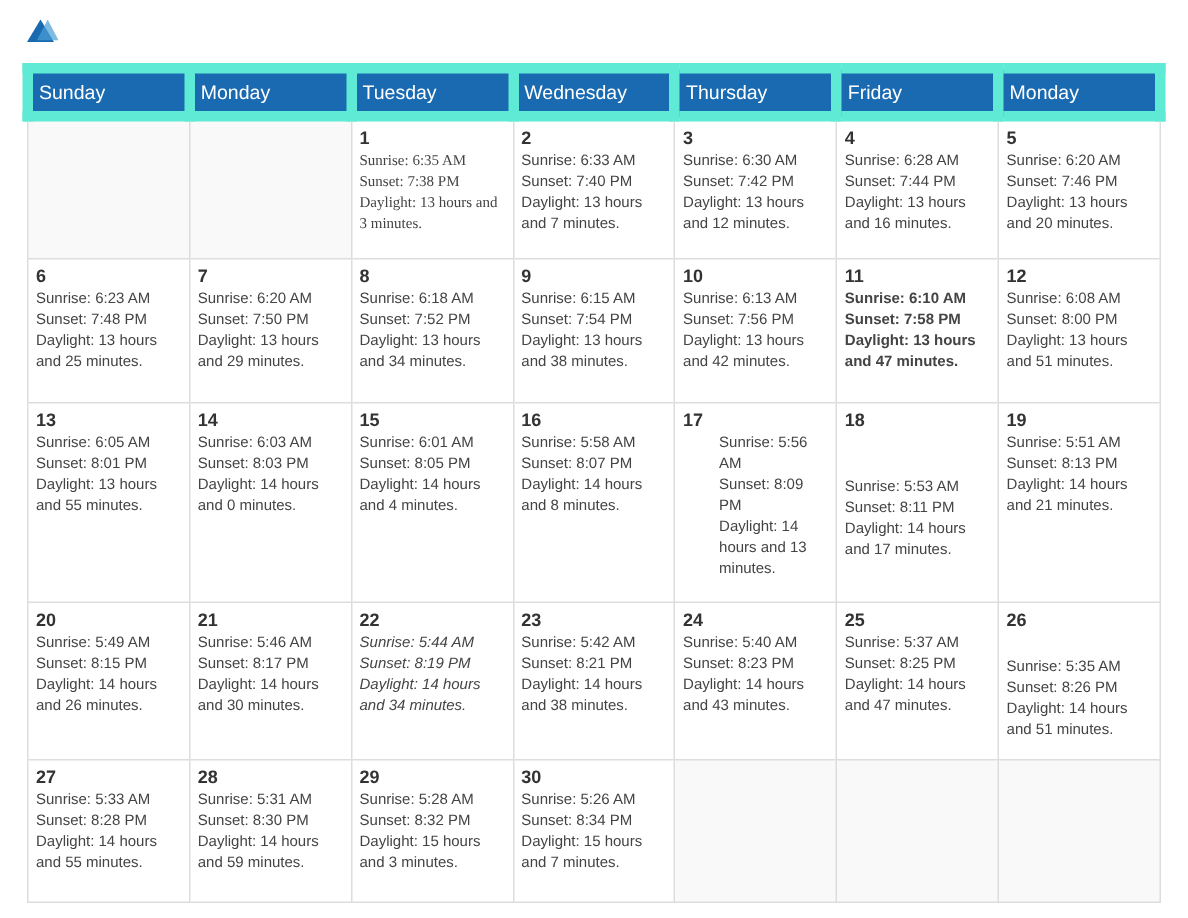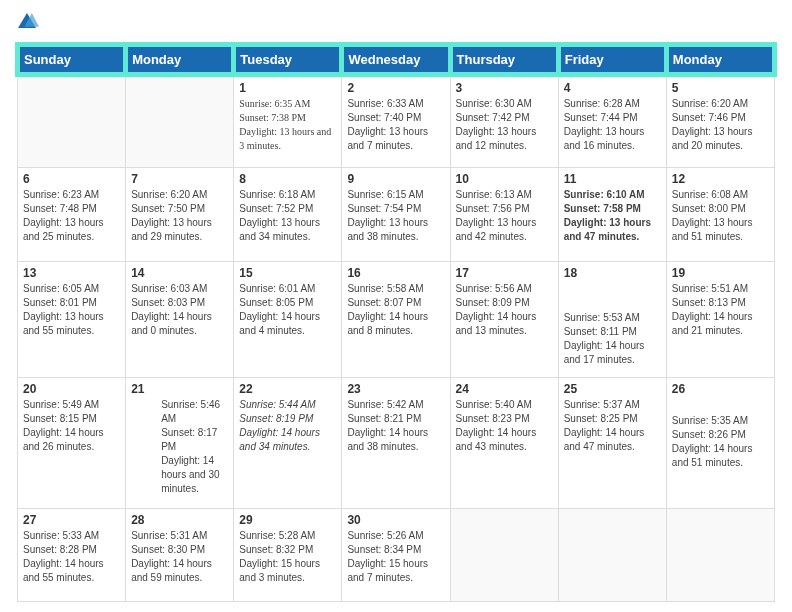--- a/index.html
+++ b/index.html
@@ -64,23 +64,23 @@
       width: 100%;
       table-layout: fixed;
     }
     .calendar thead tr {
       background-color: #1a6ab1;
       color: white;
     }
     .calendar thead th {
       padding: 5px 4px;
       font-size: 13px;
-      font-weight: bold;
+      font-weight: normal;
       text-align: left;
-      border: 5px solid #5eead4;
+      border: 7px solid #5eead4;
     }
     .calendar tbody tr {
       border-bottom: 1px solid #ccc;
     }
     .calendar tbody td {
       vertical-align: top;
       padding: 4px 5px;
       border: 1px solid #ddd;
       font-size: 10.5px;
       color: #333;
@@ -237,21 +237,21 @@
 Daylight: 14 hours and 4 minutes.</div>
           </td>
           <td>
             <span class="day-num">16</span>
             <div class="day-info" style="white-space: pre-line;">Sunrise: 5:58 AM
 Sunset: 8:07 PM
 Daylight: 14 hours and 8 minutes.</div>
           </td>
           <td>
             <span class="day-num">17</span>
-            <div class="day-info" style="white-space: pre-line;">Sunrise: 5:56 AM
+            <div class="day-info" style="white-space: pre-line; margin-left: 24px;">Sunrise: 5:56 AM
 Sunset: 8:09 PM
 Daylight: 14 hours and 13 minutes.</div>
           </td>
           <td>
             <span class="day-num">18</span>
             <div class="day-info" style="white-space: pre-line; margin-top: 31px;">Sunrise: 5:53 AM
 Sunset: 8:11 PM
 Daylight: 14 hours and 17 minutes.</div>
           </td>
           <td>
@@ -263,21 +263,21 @@
         </tr>
         <tr>
           <td>
             <span class="day-num">20</span>
             <div class="day-info" style="white-space: pre-line;">Sunrise: 5:49 AM
 Sunset: 8:15 PM
 Daylight: 14 hours and 26 minutes.</div>
           </td>
           <td>
             <span class="day-num">21</span>
-            <div class="day-info" style="white-space: pre-line; margin-left: 30px;">Sunrise: 5:46 AM
+            <div class="day-info" style="white-space: pre-line;">Sunrise: 5:46 AM
 Sunset: 8:17 PM
 Daylight: 14 hours and 30 minutes.</div>
           </td>
           <td>
             <span class="day-num">22</span>
             <div class="day-info" style="white-space: pre-line; font-style: italic;">Sunrise: 5:44 AM
 Sunset: 8:19 PM
 Daylight: 14 hours and 34 minutes.</div>
           </td>
           <td>

